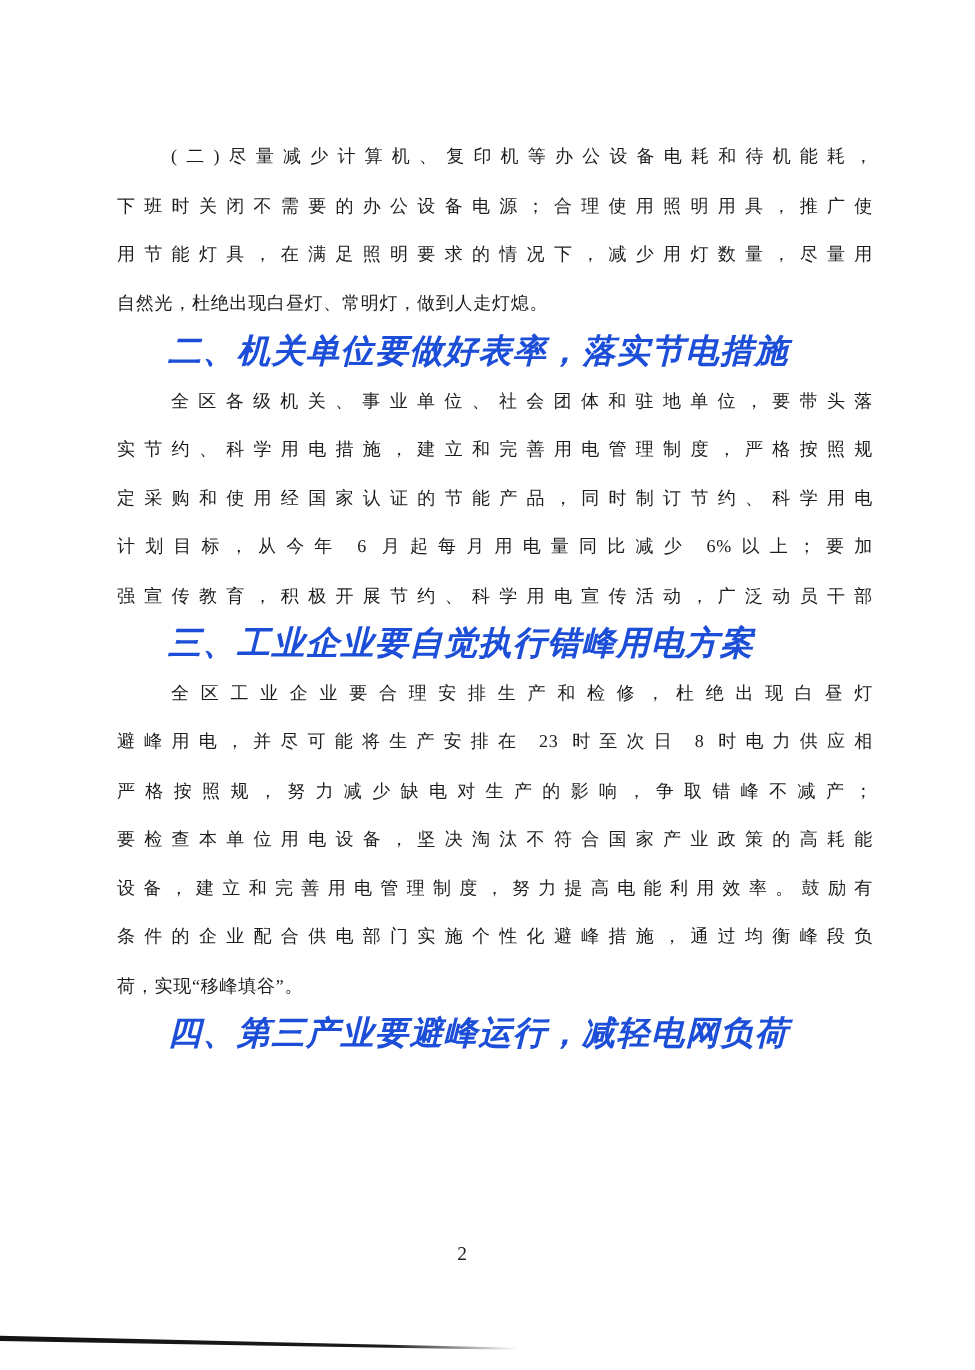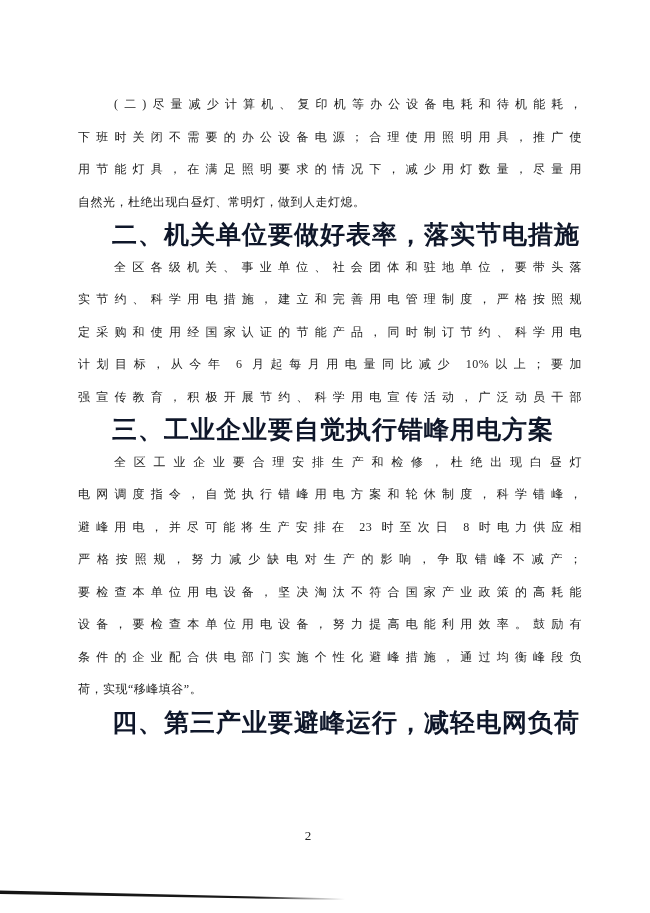--- a/index.html
+++ b/index.html
@@ -28,24 +28,25 @@
     text-align: justify;
     text-align-last: justify;
     text-justify: inter-character;
   }
   .ind {
     padding-left: 36px;
   }
   .hd {
     font-family: "Liberation Sans", sans-serif;
     font-weight: bold;
-    font-size: 25px;
-    color: #0f172a;
+    font-size: 22px;
+    color: #1d4ed8;
     padding-left: 34px;
     letter-spacing: 1px;
+    font-style: italic;
   }
   .pagenum {
     position: absolute;
     top: 828px;
     left: 0;
     width: 650px;
     text-align: center;
     padding-right: 34px;
     box-sizing: border-box;
     font-size: 13px;
@@ -65,29 +66,28 @@
 
 <div class="doc">
   <div class="ln ind just">(二)尽量减少计算机、复印机等办公设备电耗和待机能耗，</div>
   <div class="ln just">下班时关闭不需要的办公设备电源；合理使用照明用具，推广使</div>
   <div class="ln just">用节能灯具，在满足照明要求的情况下，减少用灯数量，尽量用</div>
   <div class="ln">自然光，杜绝出现白昼灯、常明灯，做到人走灯熄。</div>
   <div class="ln hd">二、机关单位要做好表率，落实节电措施</div>
   <div class="ln ind just">全区各级机关、事业单位、社会团体和驻地单位，要带头落</div>
   <div class="ln just">实节约、科学用电措施，建立和完善用电管理制度，严格按照规</div>
   <div class="ln just">定采购和使用经国家认证的节能产品，同时制订节约、科学用电</div>
-  <div class="ln just">计划目标，从今年 6 月起每月用电量同比减少 10%以上；要加</div>
+  <div class="ln just">计划目标，从今年 6 月起每月用电量同比减少 6%以上；要加</div>
   <div class="ln just">强宣传教育，积极开展节约、科学用电宣传活动，广泛动员干部</div>
   <div class="ln hd">三、工业企业要自觉执行错峰用电方案</div>
   <div class="ln ind just">全区工业企业要合理安排生产和检修，杜绝出现白昼灯</div>
-  <div class="ln just">电网调度指令，自觉执行错峰用电方案和轮休制度，科学错峰，</div>
   <div class="ln just">避峰用电，并尽可能将生产安排在 23 时至次日 8 时电力供应相</div>
   <div class="ln just">严格按照规，努力减少缺电对生产的影响，争取错峰不减产；</div>
   <div class="ln just">要检查本单位用电设备，坚决淘汰不符合国家产业政策的高耗能</div>
-  <div class="ln just">设备，要检查本单位用电设备，努力提高电能利用效率。鼓励有</div>
+  <div class="ln just">设备，建立和完善用电管理制度，努力提高电能利用效率。鼓励有</div>
   <div class="ln just">条件的企业配合供电部门实施个性化避峰措施，通过均衡峰段负</div>
   <div class="ln">荷，实现“移峰填谷”。</div>
   <div class="ln hd">四、第三产业要避峰运行，减轻电网负荷</div>
 </div>
 
 <div class="pagenum">2</div>
 
 <svg class="scan-line" viewBox="0 0 350 18" xmlns="http://www.w3.org/2000/svg">
   <defs>
     <linearGradient id="fade" x1="0" y1="0" x2="1" y2="0">

